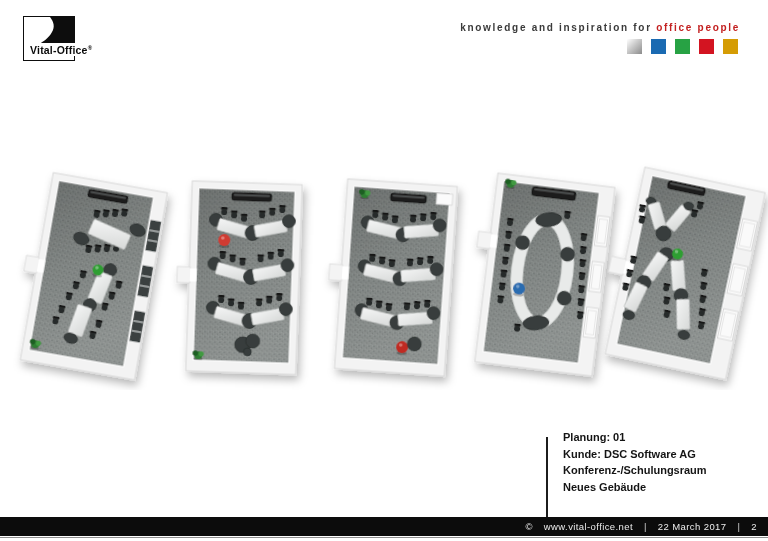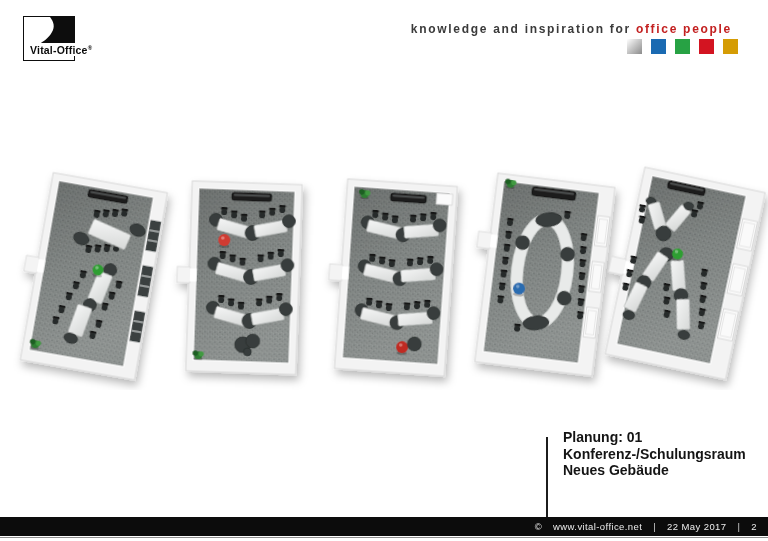--- a/index.html
+++ b/index.html
@@ -12,34 +12,34 @@
   .logo-box{position:absolute;left:0;top:0;width:50px;height:43px;border:1.6px solid #0d0d0d;background:#fff;}
   .logo-box svg{display:block;width:100%;height:100%;}
   .brand{
     position:absolute;left:6px;top:27px;background:#ffffff;
     font-weight:bold;font-size:10.5px;letter-spacing:0.2px;color:#0a0a0a;
     white-space:nowrap;padding:1px 2px 0 1px;
   }
   .brand sup{font-size:6px;vertical-align:4px;}
   
   .tagline{
-    position:absolute;top:22px;right:36px;text-align:right;
-    font-size:12px;font-weight:bold;letter-spacing:1.7px;color:#3a3a3a;
+    position:absolute;top:22px;right:28px;text-align:right;
+    font-size:10px;font-weight:bold;letter-spacing:1.7px;color:#3a3a3a;
     white-space:nowrap;
   }
   .tagline .red{color:#c32020;}
   .palette{position:absolute;top:39px;right:30px;display:flex;gap:9px;}
   .palette .sq{width:15px;height:15px;}
   
   .plans{position:absolute;left:0;top:162px;width:768px;height:228px;}
   
   .vrule{position:absolute;left:546px;top:437px;width:1.5px;height:80px;background:#1c1c1c;}
   .info{
     position:absolute;left:563px;top:429px;
-    font-size:14px;font-weight:bold;line-height:16.5px;color:#141414;
+    font-size:11px;font-weight:bold;line-height:16.5px;color:#141414;
     white-space:nowrap;
   }
   
   .footer{
     position:absolute;left:0;top:517px;width:768px;height:19px;background:#0c0c0c;
     color:#ececec;font-size:9.5px;display:flex;align-items:center;
     justify-content:flex-end;gap:11px;box-sizing:border-box;padding-right:11px;
     letter-spacing:0.4px;
   }
   .footer .sep{color:#cfcfcf;}
@@ -718,25 +718,26 @@
         <circle cx="58" cy="84" r="5.5" fill="#2f9e33"></circle>
         <circle cx="56.5" cy="82" r="1.7" fill="rgba(255,255,255,0.35)"></circle>
       </g>
     </g>
   </svg>
 
 <div class="vrule"></div>
 
 <div class="info">
   <div>Planung: 01</div>
+  <div>Kunde: DSC Software AG</div>
   <div>Konferenz-/Schulungsraum</div>
   <div>Neues Gebäude</div>
 </div>
 
 <div class="footer">
   <span>©</span>
   <span>www.vital-office.net</span>
   <span class="sep">|</span>
-  <span>22 May 2017</span>
+  <span>22 March 2017</span>
   <span class="sep">|</span>
   <span>2</span>
 </div>
 <div class="footer-line"></div>
 
 </body></html>

